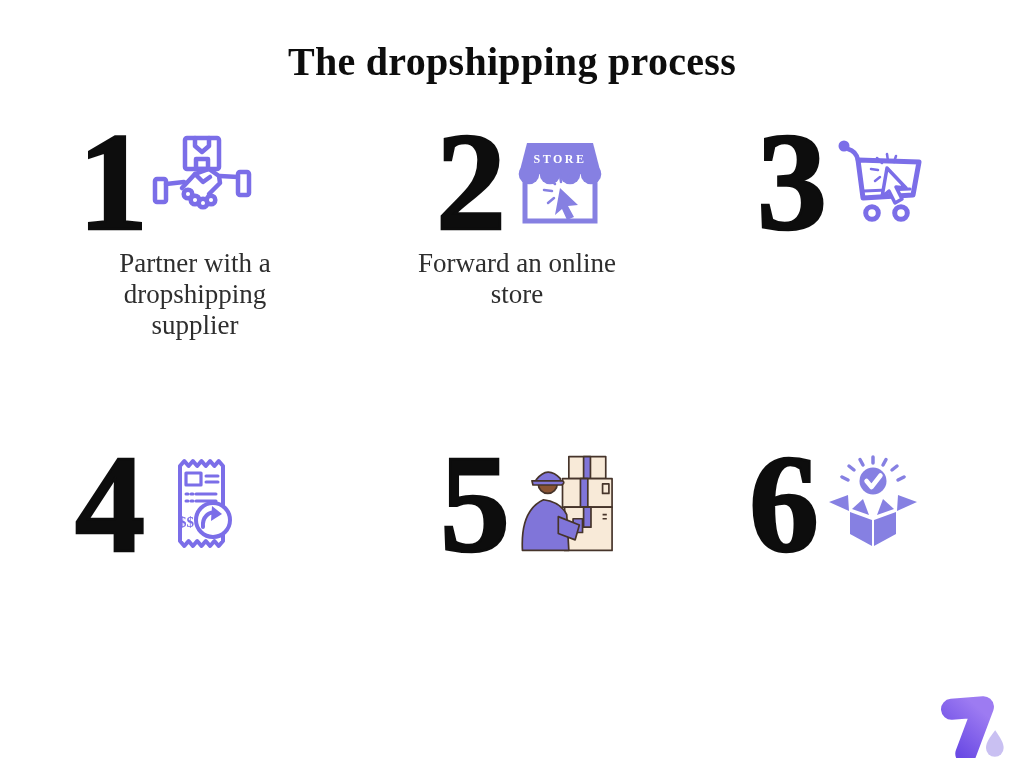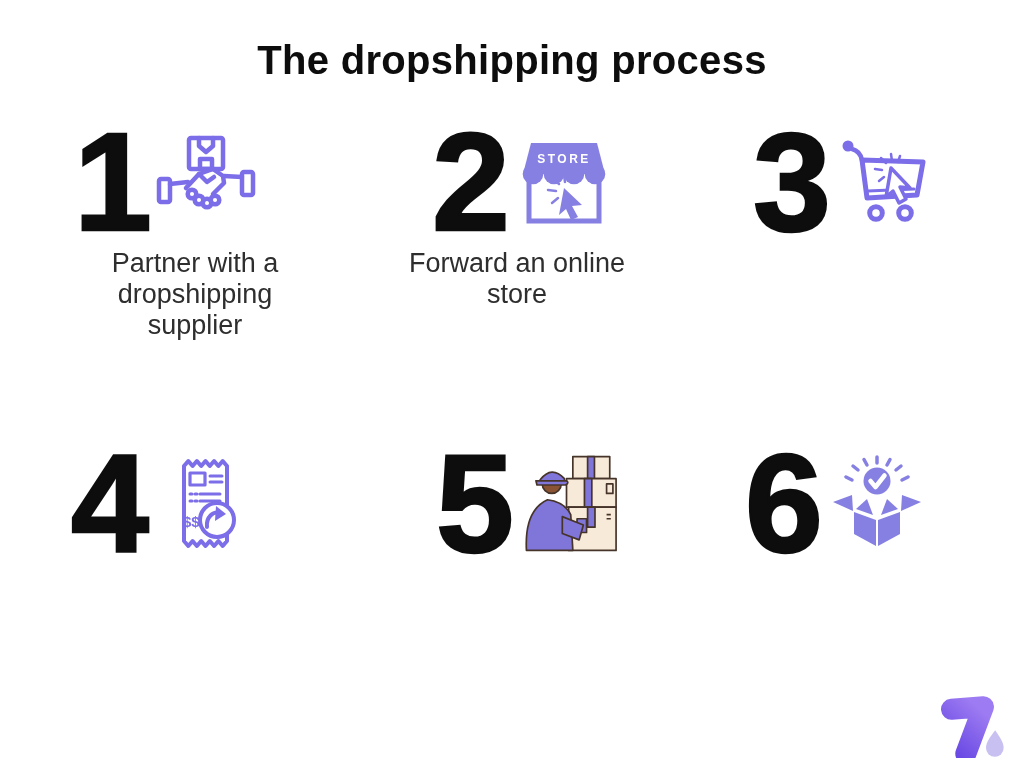--- a/index.html
+++ b/index.html
@@ -1,17 +1,17 @@
 <!DOCTYPE html>
 <html style="--background: #ffffff; --number: #0d0d0d; --caption: #2e2e2e; --icon-outline: #7b6ee8; --icon-solid: #8680e2; --uniform: #8075d9; --skin: #8a5434; --box-cream: #f8ead8; --box-line: #46342a; --logo-gradient-start: #9d7bf2; --logo-gradient-end: #6a4ae4; --logo-drop: #c9c0f2;"><head>
 <meta charset="utf-8">
 <style>
   html,body{margin:0;padding:0;background:#fff;}
   .canvas{position:relative;width:1024px;height:765px;background:var(--background,#fff);
-          font-family:Liberation Sans, sans-serif;overflow:hidden;}
+          font-family:Liberation Serif, serif;overflow:hidden;}
   .title{position:absolute;top:38px;left:0;width:100%;text-align:center;
          font-size:40px;font-weight:bold;color:#0d0d0d;letter-spacing:.3px;}
   .step{position:absolute;text-align:center;}
   .head{display:flex;align-items:center;justify-content:center;gap:7px;height:112px;}
   .num{font-size:140px;line-height:110px;font-weight:bold;color:var(--number,#0d0d0d);
        -webkit-text-stroke:2.5px var(--number,#0d0d0d);letter-spacing:-3px;}
   .icon{width:100px;height:100px;flex:0 0 auto;}
   .icon.icon-lg{width:116px;height:106px;}
   .icon svg{width:100%;height:100%;display:block;}
   .caption{margin-top:10px;font-size:27px;line-height:31px;color:var(--caption,#2e2e2e);

